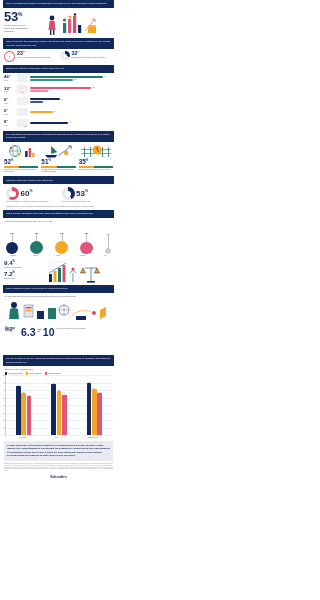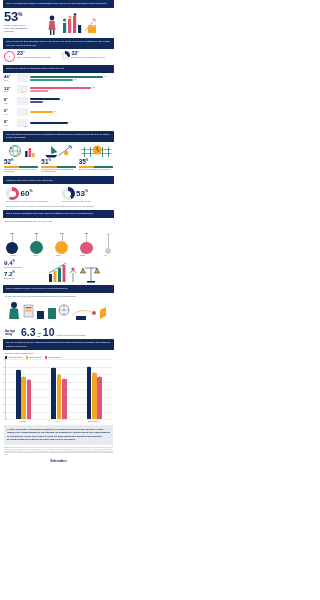--- a/index.html
+++ b/index.html
@@ -72,21 +72,21 @@
 
   
   .two94{display:flex;gap:3px;padding:2px 4px 1px;align-items:flex-start;}
   .two94 .left{width:34px;flex:0 0 auto;}
   .two94 .n{font-size:6.2px;line-height:1;font-weight:700;color:#10285a;}
   .two94 .n .pct{font-size:2.6px;}
   .two94 .cc{font-size:1.5px;line-height:1.4;color:#4a5568;margin:.4px 0 2.5px;}
   .two94 .art{flex:1;height:24px;position:relative;}
 
   
-  .rate{display:flex;align-items:flex-end;gap:2px;padding:3px 5px 2px;}
+  .rate{display:flex;align-items:flex-start;gap:2px;padding:3px 5px 18px;}
   .rate .w{font-size:2.6px;font-weight:700;color:#10285a;line-height:1.1;width:14px;}
   .rate .v{font-size:10.5px;font-weight:700;color:#10285a;line-height:.9;}
   .rate .oo{font-size:2.1px;font-weight:700;color:#10285a;line-height:1.1;}
   .rate .t{font-size:1.5px;line-height:1.4;color:#4a5568;flex:1;}
 
   
   .legend{display:flex;gap:3px;padding:1.5px 5px .5px;flex-wrap:wrap;}
   .lg{display:flex;align-items:center;gap:.9px;font-size:1.4px;color:#3a4660;}
   .sw{width:2.4px;height:2.4px;border-radius:.3px;flex:0 0 auto;}
   .chart{margin:0 5px;height:60px;position:relative;border-left:.35px solid #c9cdd6;border-bottom:.35px solid #c9cdd6;}

